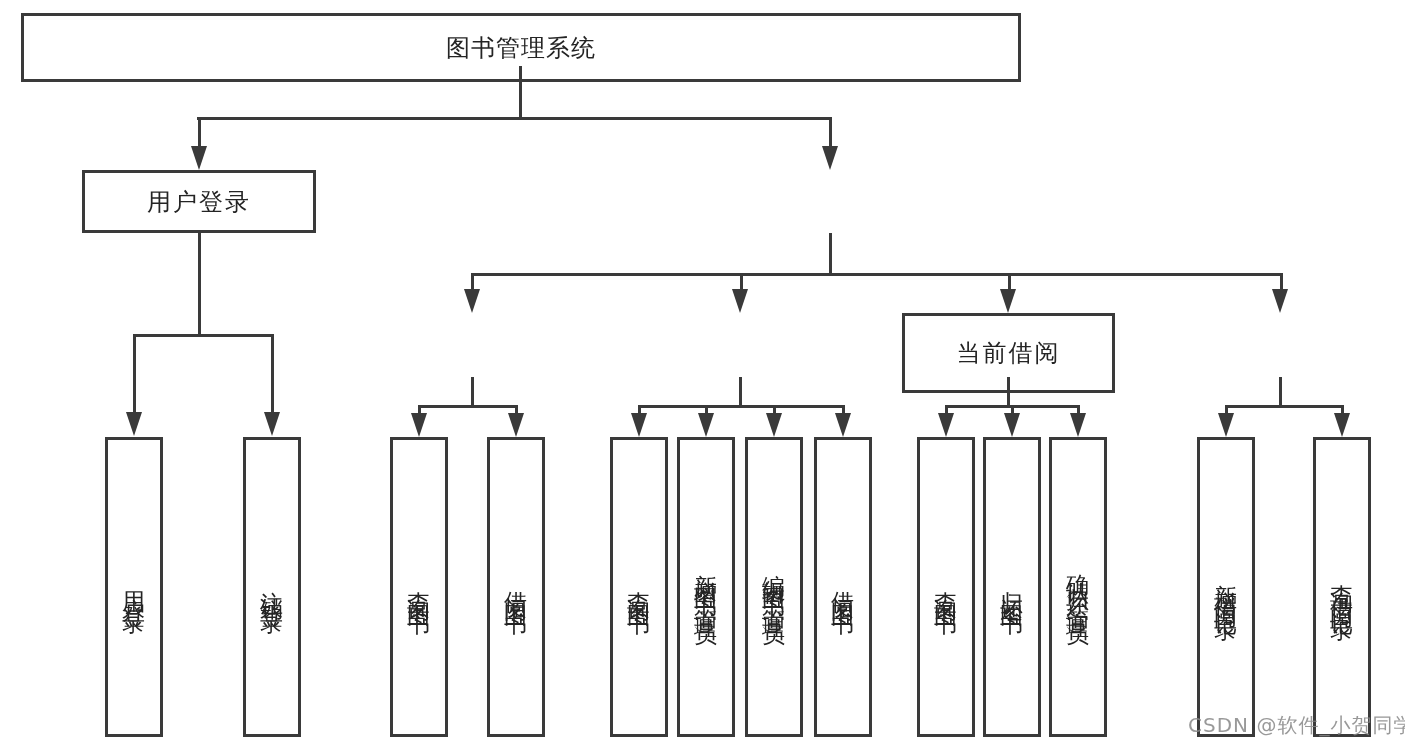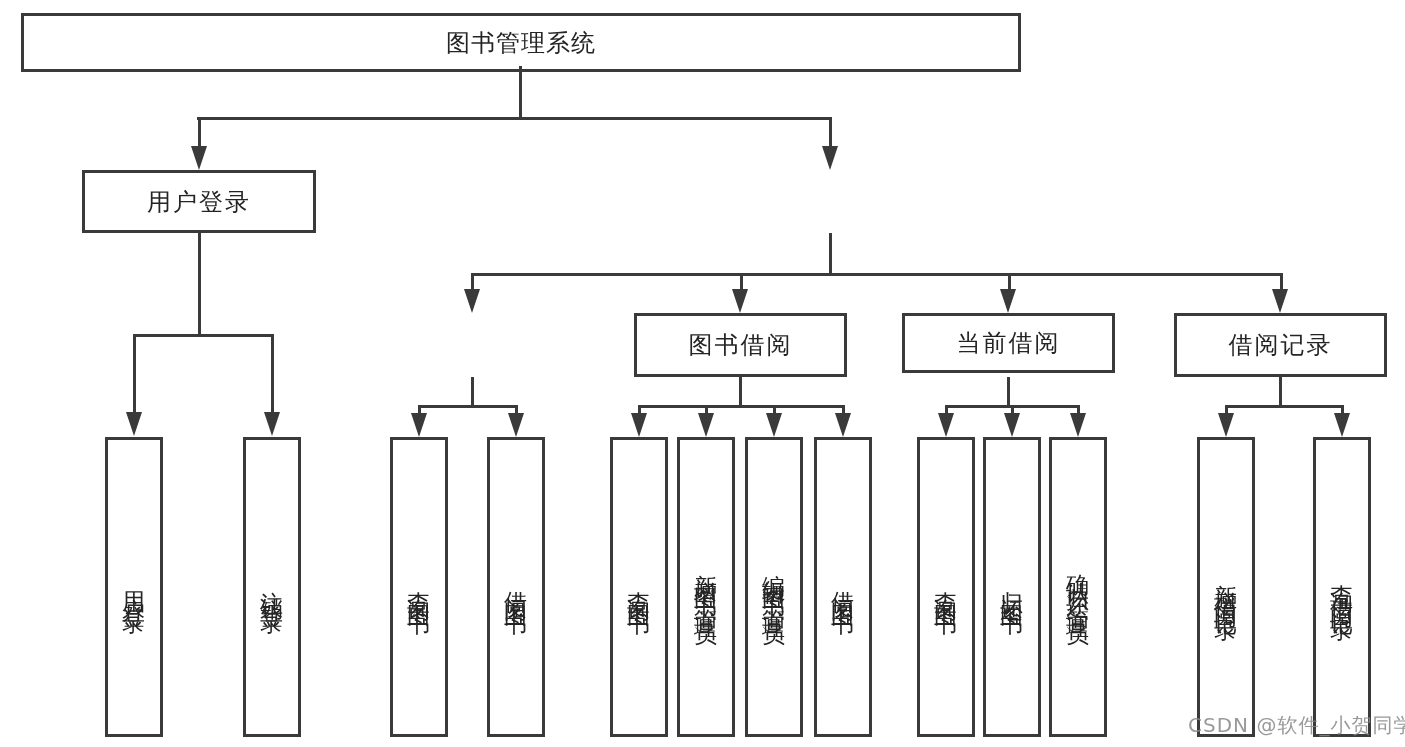--- a/index.html
+++ b/index.html
@@ -5,21 +5,21 @@
   html,body{margin:0;padding:0;background:#fff;}
   .canvas{
     position:relative;width:1405px;height:747px;background:#ffffff;
     font-family:"DejaVu Sans","Liberation Sans",sans-serif;overflow:hidden;
   }
   .box{
     position:absolute;box-sizing:border-box;border:3px solid #3a3a3a;background:#ffffff;
     display:flex;align-items:center;justify-content:center;color:#242424;text-align:center;
   }
   .hbox{height:63px;font-size:24px;letter-spacing:2px;}
-  .root{left:21px;top:13px;width:1000px;height:59px;font-size:24px;letter-spacing:1px;}
+  .root{left:21px;top:13px;width:1000px;height:69px;font-size:24px;letter-spacing:1px;}
   .vbox{
     top:437px;width:58px;height:300px;font-size:23px;letter-spacing:7px;line-height:1.05;
     writing-mode:vertical-rl;text-orientation:mixed;
   }
   .vline,.hline{position:absolute;background:#3a3a3a;}
   .vline{width:3px;}
   .hline{height:3px;}
   .arrow{
     position:absolute;width:0;height:0;
     border-left:8px solid transparent;border-right:8px solid transparent;
@@ -57,23 +57,21 @@
   <div class="hline" style="left:471px;top:273px;width:811px"></div>
   <div class="vline" style="left:471px;top:273px;height:18px"></div>
   <div class="arrow" style="left:464px;top:289px"></div>
   <div class="vline" style="left:740px;top:273px;height:18px"></div>
   <div class="arrow" style="left:732px;top:289px"></div>
   <div class="vline" style="left:1008px;top:273px;height:18px"></div>
   <div class="arrow" style="left:1000px;top:289px"></div>
   <div class="vline" style="left:1280px;top:273px;height:18px"></div>
   <div class="arrow" style="left:1272px;top:289px"></div>
 
-  <div class="box hbox" style="left:634px;top:313px;width:213px;height:64px">图书借阅</div>
-  <div class="box hbox" style="left:902px;top:313px;width:213px;height:60px">当前借阅</div>
-  <div class="box hbox" style="left:1174px;top:313px;width:213px;height:64px">借阅记录</div>
+  <div class="box hbox" style="left:902px;top:313px;width:213px;height:80px">当前借阅</div>
 
   <div class="vline" style="left:471px;top:377px;height:31px"></div>
   <div class="hline" style="left:418px;top:405px;width:100px"></div>
   <div class="vline" style="left:418px;top:405px;height:10px"></div>
   <div class="arrow" style="left:411px;top:413px"></div>
   <div class="vline" style="left:515px;top:405px;height:10px"></div>
   <div class="arrow" style="left:508px;top:413px"></div>
 
   <div class="vline" style="left:739px;top:377px;height:31px"></div>
   <div class="hline" style="left:638px;top:405px;width:207px"></div>

